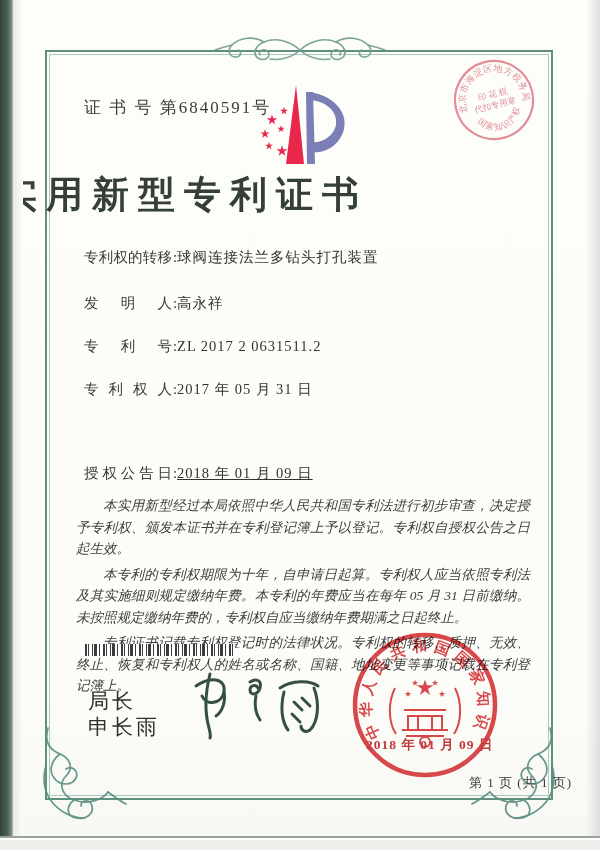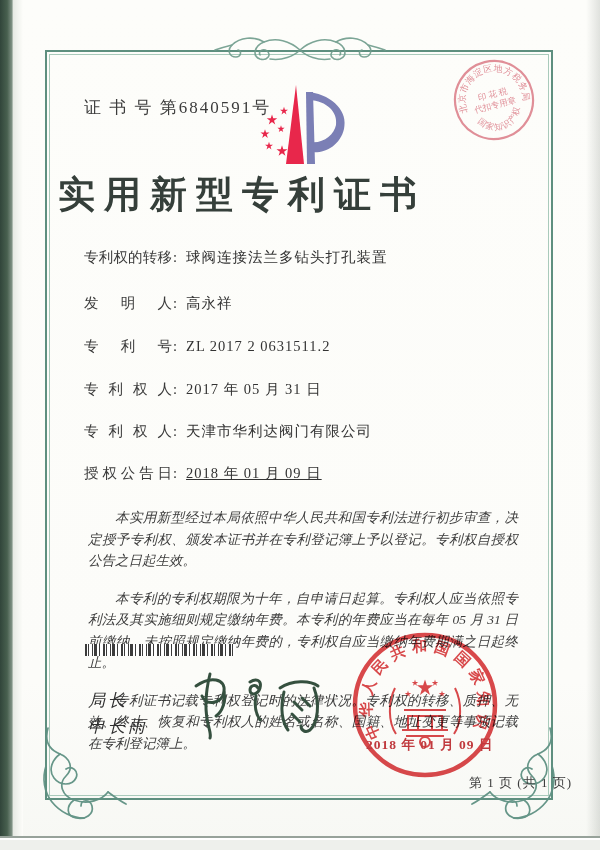--- a/index.html
+++ b/index.html
@@ -39,46 +39,46 @@
   .corner-flourish{position:absolute;}
   .corner-flourish.bl{left:36px;top:726px;}
   .corner-flourish.br{right:38px;top:726px;transform:scaleX(-1);}
 
   .cert-no{
     position:absolute;left:84px;top:96px;
     font-size:17px;color:#3c3c3c;letter-spacing:2px;
   }
   .logo{position:absolute;left:240px;top:80px;}
   .title{
-    position:absolute;left:0;top:170px;width:484px;text-align:center;
+    position:absolute;left:0;top:170px;width:484px;text-align:left;
     font-size:37px;font-weight:700;color:#353f3a;letter-spacing:9px;
   }
 
   .field{position:absolute;left:84px;font-size:14.5px;color:#333;white-space:nowrap;}
   .flabel{display:inline-block;width:88px;text-align:justify;text-align-last:justify;color:#3a3a3a;}
   .fcolon{display:inline-block;margin-left:1px;}
-  .fvalue{margin-left:9px;letter-spacing:1px;}
+  .fvalue{letter-spacing:1px;}
   .f1{top:248px;} .f2{top:294px;} .f3{top:337px;} .f4{top:380px;} .f5{top:422px;} .f6{top:464px;text-decoration:underline;}
 
   .bodytext{
     position:absolute;left:72px;top:491px;width:462px;
     font-size:13.5px;line-height:21.5px;color:#3d3d3d;
     font-style:italic;text-align:justify;
   }
-  .bodytext p{margin:16px;text-indent:2em;}
+  .bodytext p{margin:4px;text-indent:2em;}
 
   .barcode{
     position:absolute;left:85px;top:644px;width:150px;height:12px;
     background:repeating-linear-gradient(90deg,
       #3c3c3c 0 2px, #fff 2px 3px, #3c3c3c 3px 4px, #fff 4px 7px,
       #3c3c3c 7px 8px, #fff 8px 9px, #3c3c3c 9px 12px, #fff 12px 14px,
       #3c3c3c 14px 15px, #fff 15px 18px);
   }
 
-  .director{position:absolute;left:88px;top:688px;font-size:17px;color:#2f2f2f;line-height:26px;letter-spacing:3px;font-style:italic;}
+  .director{position:absolute;left:88px;top:688px;font-size:21px;color:#2f2f2f;line-height:26px;letter-spacing:3px;}
   .signature{position:absolute;left:180px;top:662px;}
 
   .tax-stamp{position:absolute;left:452px;top:58px;transform:rotate(-14deg);mix-blend-mode:multiply;opacity:.85;}
   .seal{position:absolute;left:350px;top:630px;mix-blend-mode:multiply;opacity:.92;}
   .seal-date{
     position:absolute;left:366px;top:736px;font-size:13.5px;color:#c03a3e;
     letter-spacing:1px;font-weight:600;white-space:nowrap;
   }
   .footer{position:absolute;left:0;top:774px;width:572px;text-align:right;font-size:13px;color:#3c3c3c;letter-spacing:1px;}
 </style>
@@ -149,23 +149,20 @@
     <span class="flabel">专利权的转移</span><span class="fcolon">:</span><span class="fvalue">球阀连接法兰多钻头打孔装置</span>
   </div>
   <div class="field f2">
     <span class="flabel">发明人</span><span class="fcolon">:</span><span class="fvalue">高永祥</span>
   </div>
   <div class="field f3">
     <span class="flabel">专利号</span><span class="fcolon">:</span><span class="fvalue">ZL 2017 2 0631511.2</span>
   </div>
   <div class="field f4">
     <span class="flabel">专利权人</span><span class="fcolon">:</span><span class="fvalue">2017 年 05 月 31 日</span>
-  </div>
-  <div class="field f5">
-    <span class="flabel">专利权人</span><span class="fcolon">:</span><span class="fvalue">天津市华利达阀门有限公司</span>
   </div>
   <div class="field f6">
     <span class="flabel">授权公告日</span><span class="fcolon">:</span><span class="fvalue">2018 年 01 月 09 日</span>
   </div>
 
   <div class="bodytext">
     <p>本实用新型经过本局依照中华人民共和国专利法进行初步审查，决定授予专利权、颁发本证书并在专利登记簿上予以登记。专利权自授权公告之日起生效。</p>
     <p>本专利的专利权期限为十年，自申请日起算。专利权人应当依照专利法及其实施细则规定缴纳年费。本专利的年费应当在每年 05 月 31 日前缴纳。未按照规定缴纳年费的，专利权自应当缴纳年费期满之日起终止。</p>
     <p>专利证书记载专利权登记时的法律状况。专利权的转移、质押、无效、终止、恢复和专利权人的姓名或名称、国籍、地址变更等事项记载在专利登记簿上。</p>
   </div>

